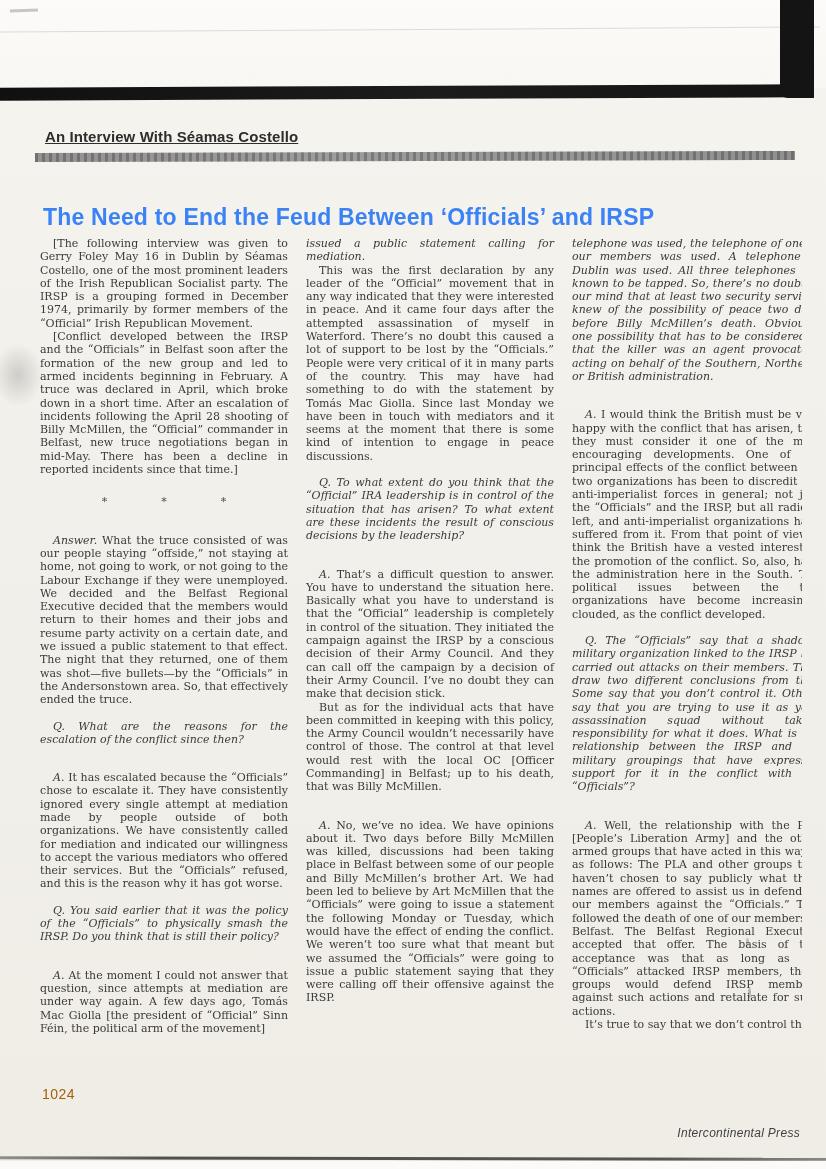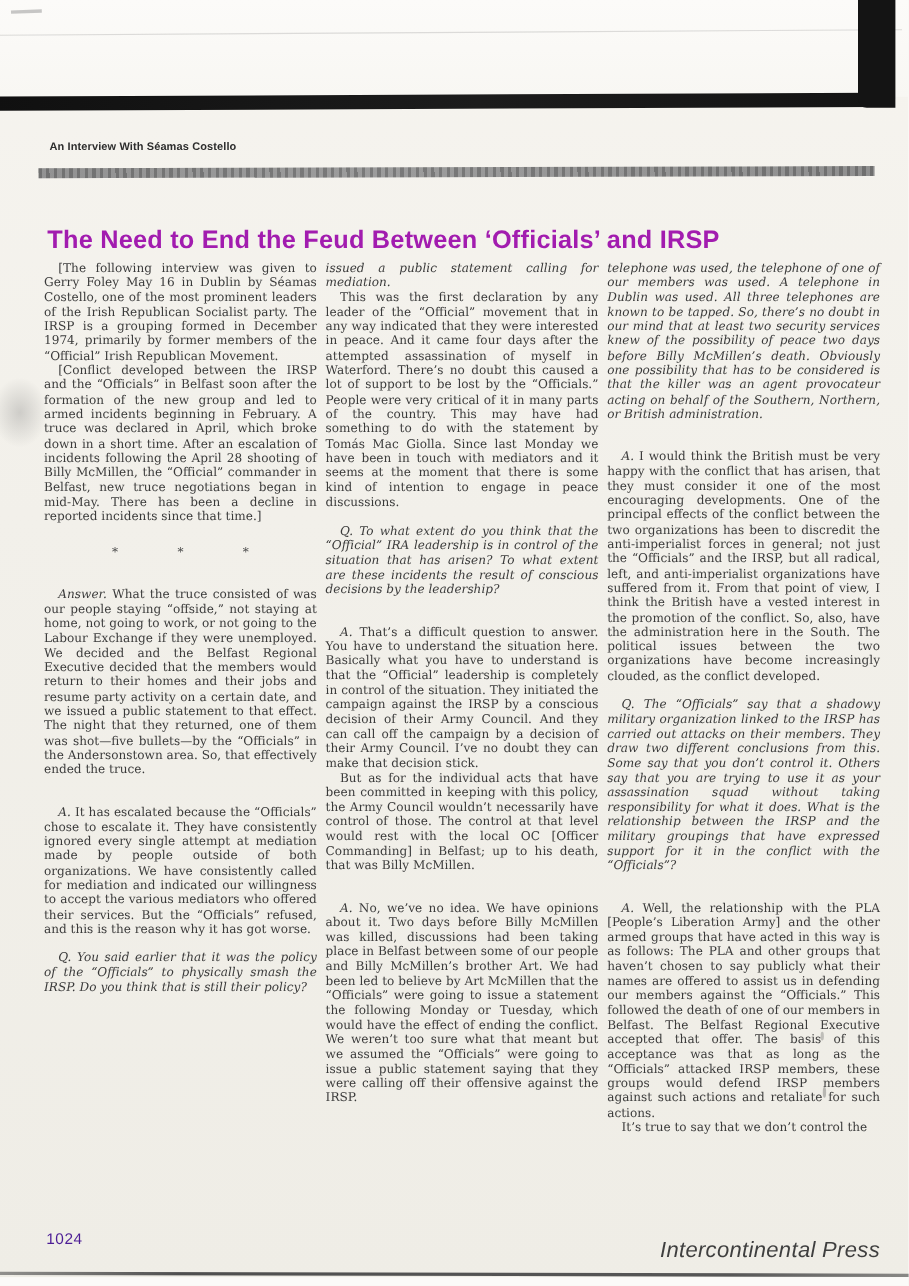--- a/index.html
+++ b/index.html
@@ -44,67 +44,68 @@
     background: rgba(80,80,80,.35); border-radius: 50%;
   }
   .scan-speck-2 {
     position: absolute; left: 746px; top: 938px; width: 3px; height: 8px;
     background: rgba(80,80,80,.3); border-radius: 50%;
   }
   
   .kicker {
     position: absolute; left: 45px; top: 128px;
     font-family: "Liberation Sans", sans-serif;
-    font-weight: bold; font-size: 10px; color: #2d2d2d;
+    font-weight: bold; font-size: 15px; color: #2d2d2d;
     letter-spacing: 0.1px;
+    text-decoration: underline;
   }
   .divider-bar {
     position: absolute; left: 35px; top: 152px; width: 760px; height: 9px;
     background:
       repeating-linear-gradient(90deg, rgba(60,60,60,.35) 0 3px, rgba(160,160,160,.25) 3px 7px),
       linear-gradient(90deg, #8e8e8e, #9b9b9b 40%, #8a8a8a);
     transform: rotate(-0.15deg);
   }
   .headline {
     position: absolute; left: 43px; top: 189px; width: 760px;
     font-family: "Liberation Sans", sans-serif;
-    font-weight: bold; font-size: 23px; color: #a21caf;
+    font-weight: bold; font-size: 23px; color: #3b82f6;
     letter-spacing: 0.2px; white-space: nowrap;
   }
   
   .columns {
     position: absolute; left: 40px; top: 237px; width: 762px; height: 880px;
-    display: flex; gap: 8px; overflow: hidden;
+    display: flex; gap: 18px; overflow: hidden;
   }
   .col {
     width: 248px; flex: 0 0 248px;
     font-size: 11px; line-height: 13.3px;
     text-align: justify;
     color: #3a3a3a;
   }
   .col p { margin: 0; text-indent: 13px; }
   .col p.no-indent { text-indent: 0; font-style: italic; }
   .col p.question { font-style: italic; margin: 13px 0; }
   .col p.answer { margin-top: 25px; }
   .col .lead { font-style: italic; }
   .stars {
     margin: 19px 0 17px; text-align: center; color: #4a4a4a;
     font-size: 11px; letter-spacing: 0;
   }
   .stars span { margin: 0 27px; }
   
   .folio {
-    position: absolute; left: 42px; top: 1118px;
+    position: absolute; left: 42px; top: 1086px;
     font-family: "Liberation Sans", sans-serif;
-    font-size: 14px; color: #4c1d95; letter-spacing: 0.5px;
+    font-size: 14px; color: #a16207; letter-spacing: 0.5px;
   }
   .publication {
     position: absolute; right: 26px; top: 1126px;
     font-family: "Liberation Sans", sans-serif;
-    font-style: italic; font-size: 20px; color: #3f3f3f;
+    font-style: italic; font-size: 12px; color: #3f3f3f;
     letter-spacing: 0.3px;
   }
   .bottom-rule {
     position: absolute; left: -4px; top: 1157px; width: 834px; height: 3px;
     background: linear-gradient(90deg, rgba(70,70,70,.55), #4f4f4f 20%, #565656 80%, rgba(70,70,70,.6));
     transform: rotate(0.12deg);
   }
   .bottom-white {
     position: absolute; left: 0; top: 1161px; width: 826px; height: 8px;
     background: #fbfaf8;
@@ -127,22 +128,24 @@
   <div class="kicker">An Interview With Séamas Costello</div>
   <div class="divider-bar"></div>
   <h1 class="headline">The Need to End the Feud Between ‘Officials’ and IRSP</h1>
 
   <div class="columns">
     <div class="col">
         <p class="editorial">[The following interview was given to Gerry Foley May 16 in Dublin by Séamas Costello, one of the most prominent leaders of the Irish Republican Socialist party. The IRSP is a grouping formed in December 1974, primarily by former members of the “Official” Irish Republican Movement.</p>
         <p class="editorial">[Conflict developed between the IRSP and the “Officials” in Belfast soon after the formation of the new group and led to armed incidents beginning in February. A truce was declared in April, which broke down in a short time. After an escalation of incidents following the April 28 shooting of Billy McMillen, the “Official” commander in Belfast, new truce negotiations began in mid-May. There has been a decline in reported incidents since that time.]</p>
         <div class="stars"><span>*</span><span>*</span><span>*</span></div>
         <p class="answer"><span class="lead">Answer. </span>What the truce consisted of was our people staying “offside,” not staying at home, not going to work, or not going to the Labour Exchange if they were unemployed. We decided and the Belfast Regional Executive decided that the members would return to their homes and their jobs and resume party activity on a certain date, and we issued a public statement to that effect. The night that they returned, one of them was shot—five bullets—by the “Officials” in the Andersonstown area. So, that effectively ended the truce.</p>
+        <p class="question"><span class="lead">Q. </span>What are the reasons for the escalation of the conflict since then?</p>
         <p class="answer"><span class="lead">A. </span>It has escalated because the “Officials” chose to escalate it. They have consistently ignored every single attempt at mediation made by people outside of both organizations. We have consistently called for mediation and indicated our willingness to accept the various mediators who offered their services. But the “Officials” refused, and this is the reason why it has got worse.</p>
         <p class="question"><span class="lead">Q. </span>You said earlier that it was the policy of the “Officials” to physically smash the IRSP. Do you think that is still their policy?</p>
+        <p class="answer"><span class="lead">A. </span>At the moment I could not answer that question, since attempts at mediation are under way again. A few days ago, Tomás Mac Giolla [the president of “Official” Sinn Féin, the political arm of the movement]</p>
       </div>
     <div class="col">
         <p class="para no-indent">issued a public statement calling for mediation.</p>
         <p class="para">This was the first declaration by any leader of the “Official” movement that in any way indicated that they were interested in peace. And it came four days after the attempted assassination of myself in Waterford. There’s no doubt this caused a lot of support to be lost by the “Officials.” People were very critical of it in many parts of the country. This may have had something to do with the statement by Tomás Mac Giolla. Since last Monday we have been in touch with mediators and it seems at the moment that there is some kind of intention to engage in peace discussions.</p>
         <p class="question"><span class="lead">Q. </span>To what extent do you think that the “Official” IRA leadership is in control of the situation that has arisen? To what extent are these incidents the result of conscious decisions by the leadership?</p>
         <p class="answer"><span class="lead">A. </span>That’s a difficult question to answer. You have to understand the situation here. Basically what you have to understand is that the “Official” leadership is completely in control of the situation. They initiated the campaign against the IRSP by a conscious decision of their Army Council. And they can call off the campaign by a decision of their Army Council. I’ve no doubt they can make that decision stick.</p>
         <p class="para">But as for the individual acts that have been committed in keeping with this policy, the Army Council wouldn’t necessarily have control of those. The control at that level would rest with the local OC [Officer Commanding] in Belfast; up to his death, that was Billy McMillen.</p>
         <p class="answer"><span class="lead">A. </span>No, we’ve no idea. We have opinions about it. Two days before Billy McMillen was killed, discussions had been taking place in Belfast between some of our people and Billy McMillen’s brother Art. We had been led to believe by Art McMillen that the “Officials” were going to issue a statement the following Monday or Tuesday, which would have the effect of ending the conflict. We weren’t too sure what that meant but we assumed the “Officials” were going to issue a public statement saying that they were calling off their offensive against the IRSP.</p>
       </div>
     <div class="col">

